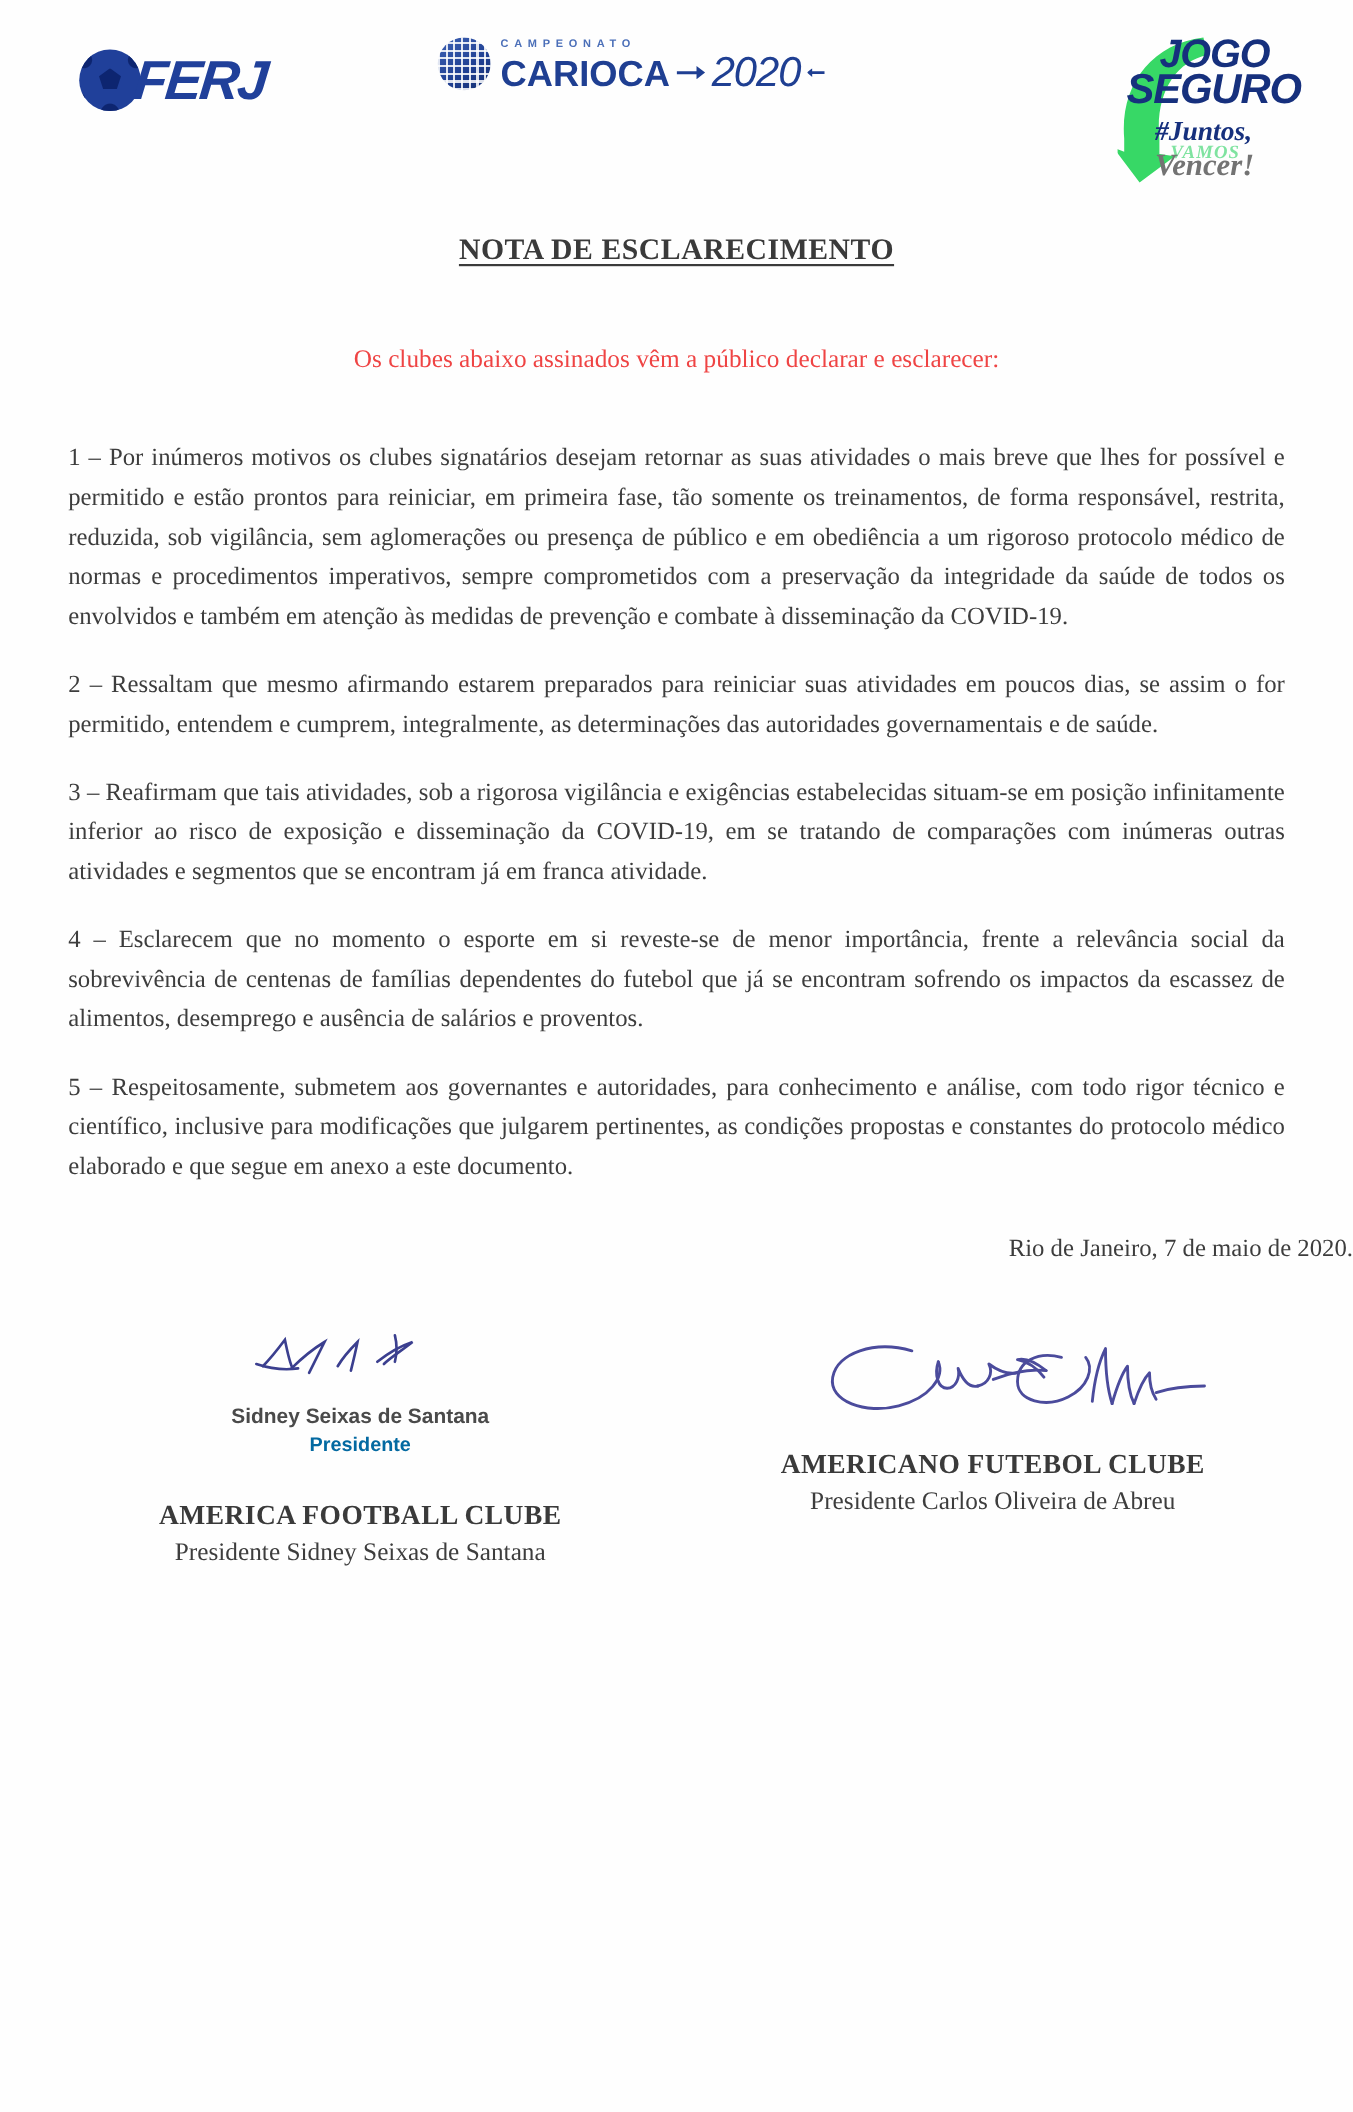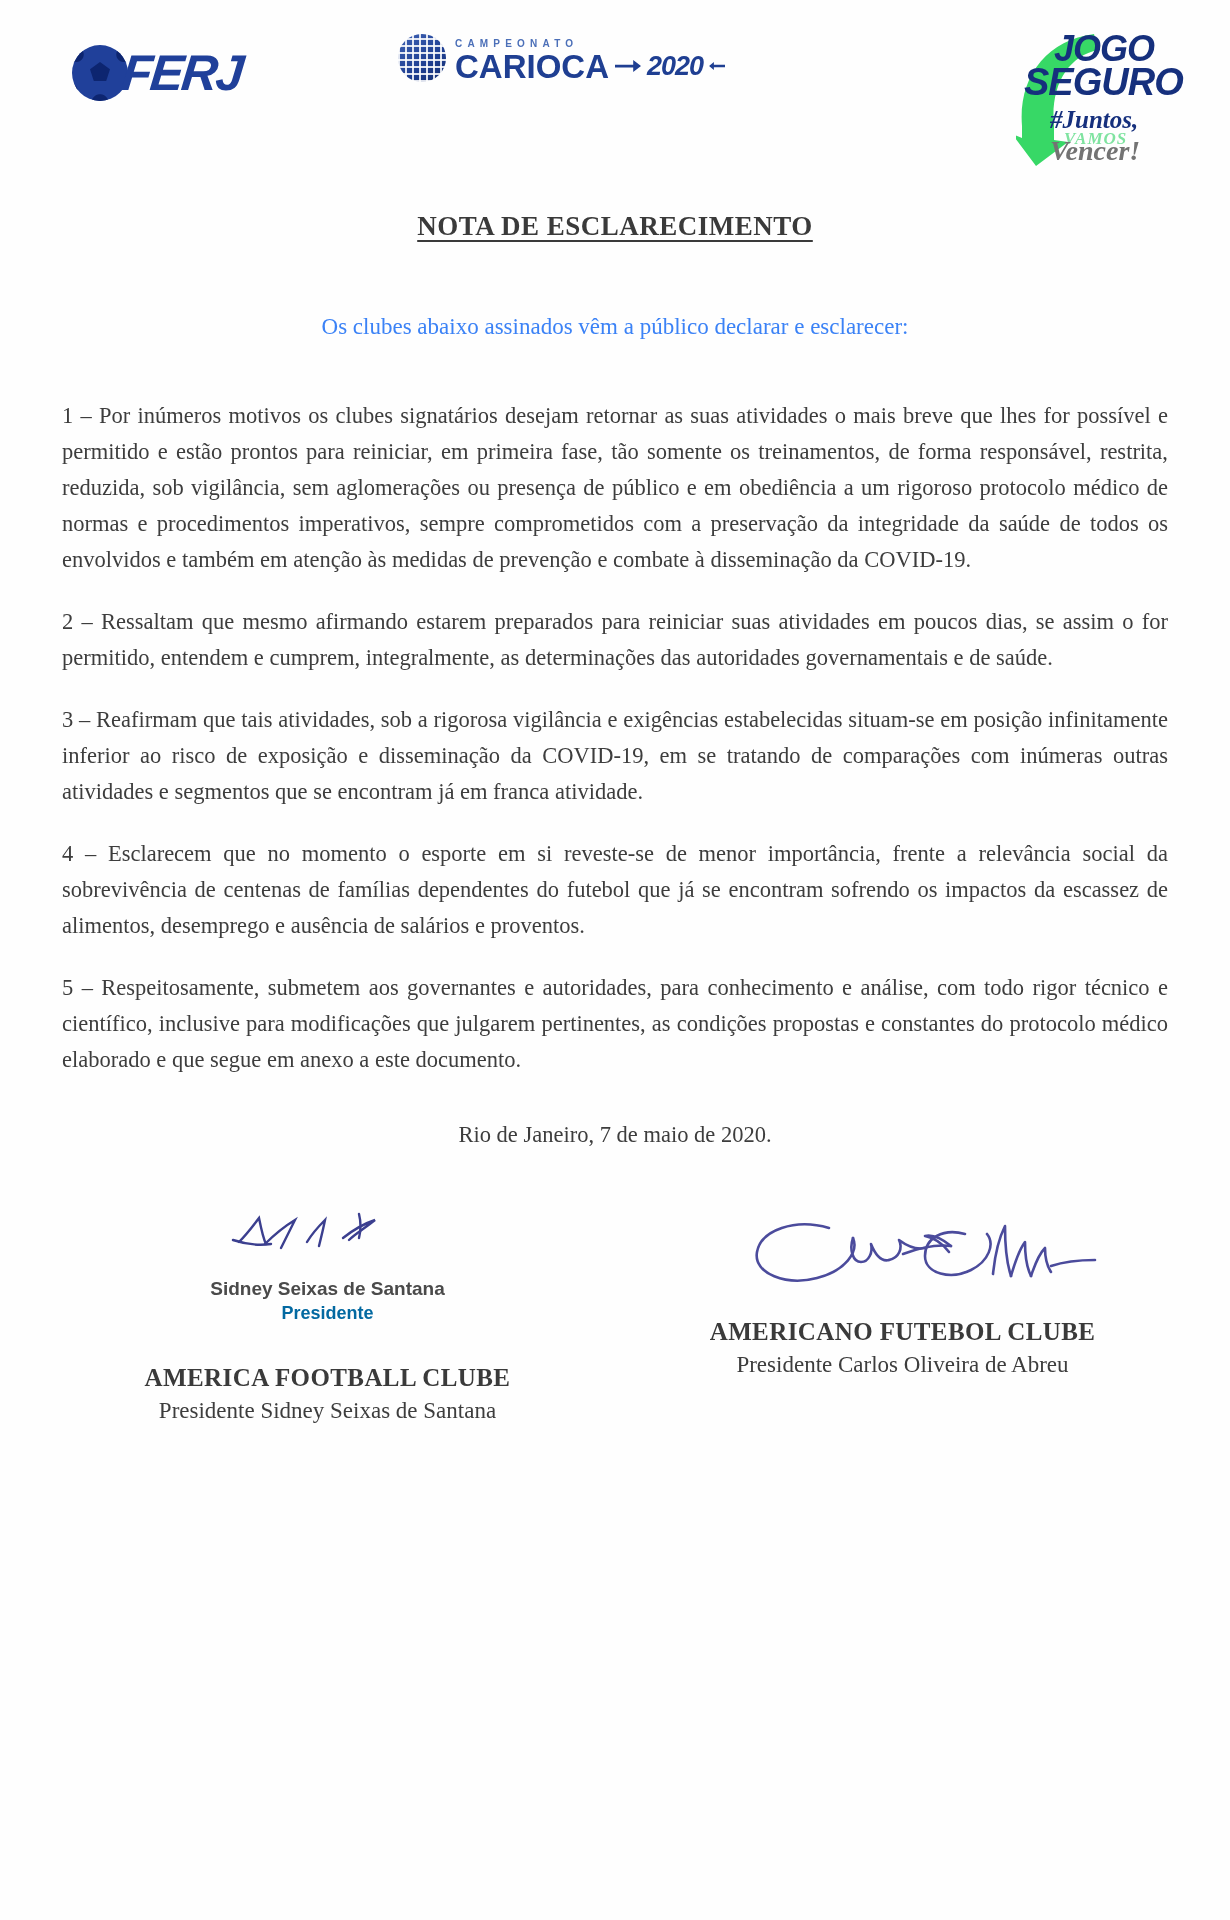--- a/index.html
+++ b/index.html
@@ -125,23 +125,23 @@
     line-height: 1;
   }
   .carioca-swoosh {
     width: 26px; height: 12px;
     background: #1f3f92;
     clip-path: polygon(0 40%, 70% 40%, 70% 0, 100% 50%, 70% 100%, 70% 62%, 0 62%);
     flex: none;
   }
   .carioca-year {
     font-family: "Liberation Sans", sans-serif;
-    font-weight: bold;
-    font-style: italic;
-    font-size: 27px;
+    font-weight: normal;
+    font-style: italic;
+    font-size: 38px;
     color: #1f3f92;
     letter-spacing: -1px;
     line-height: 1;
   }
   .carioca-tail {
     width: 16px; height: 8px;
     background: #1f3f92;
     clip-path: polygon(100% 35%, 30% 35%, 30% 0, 0 50%, 30% 100%, 30% 65%, 100% 65%);
     flex: none;
   }
@@ -219,41 +219,41 @@
     letter-spacing: 0.5px;
     color: #3a3a3a;
     margin-top: 36px;
     text-decoration: underline;
     text-underline-offset: 5px;
   }
 
   .intro {
     text-align: center;
     font-size: 23px;
-    color: #3b82f6;
+    color: #ef4444;
     margin-top: 72px;
     padding: 0 72px;
   }
 
   .paragraphs {
     margin-top: 58px;
     padding: 0 62px 0 62px;
   }
   .para {
     font-size: 22.5px;
     line-height: 36px;
     text-align: justify;
     text-justify: inter-word;
     color: #3d3d3d;
     margin-bottom: 26px;
   }
   .para:last-child { margin-bottom: 10px; }
 
   .date-line {
-    text-align: center;
+    text-align: right;
     font-size: 22.5px;
     color: #3d3d3d;
     margin-top: 44px;
   }
 
   
   .signatures {
     display: flex;
     margin-top: 56px;
     padding: 0 40px;

